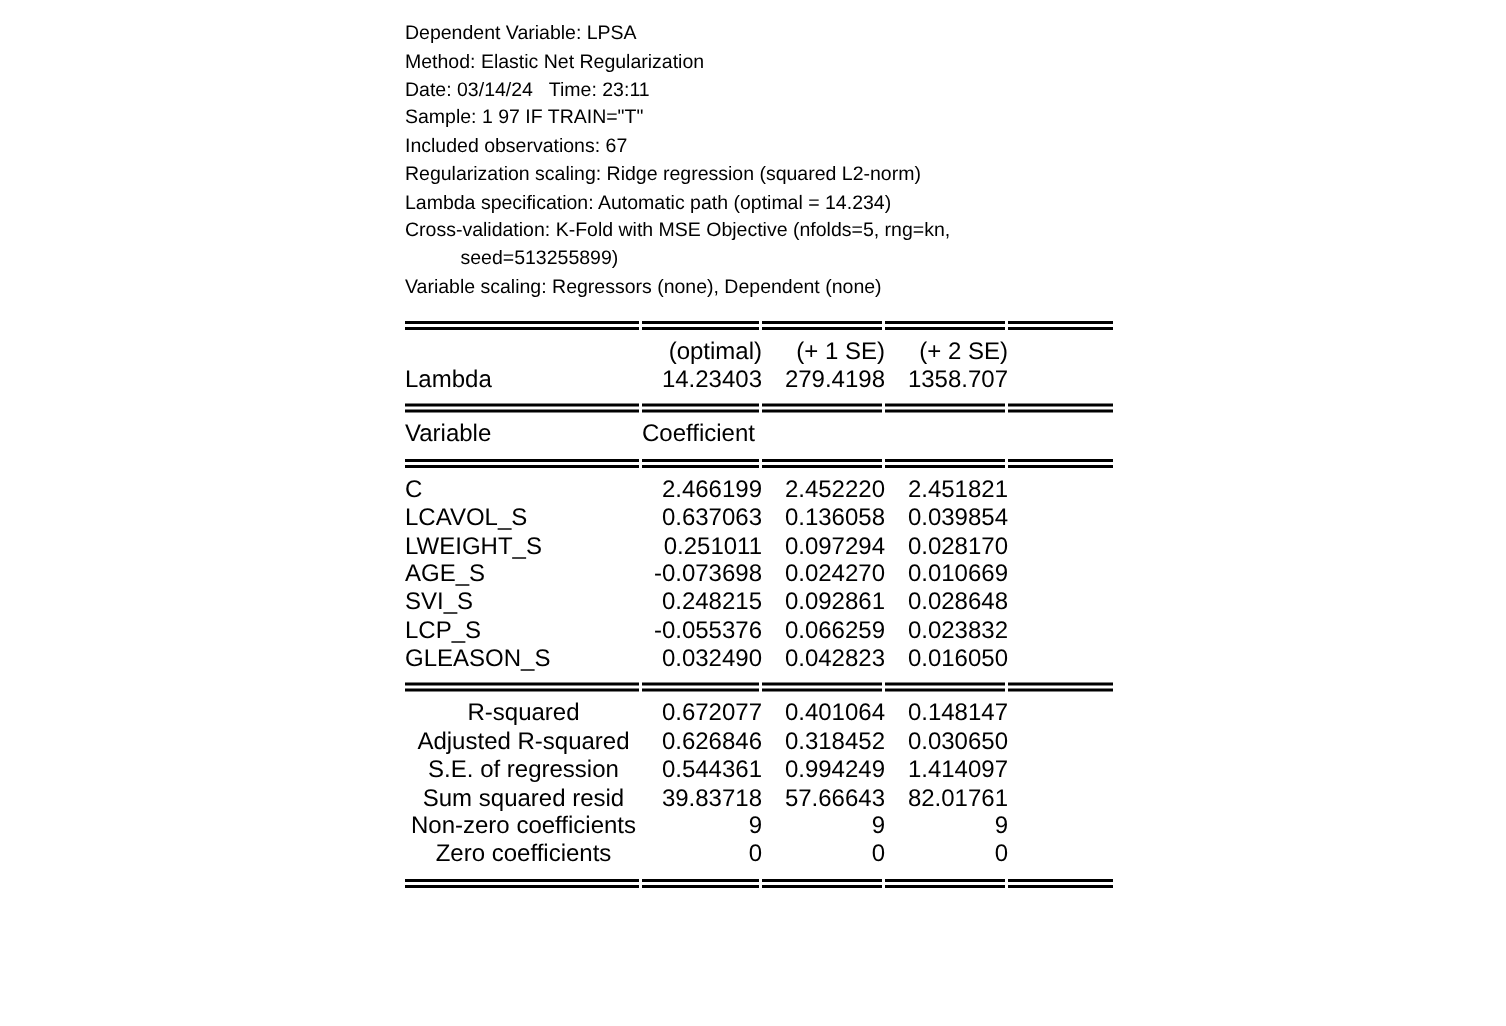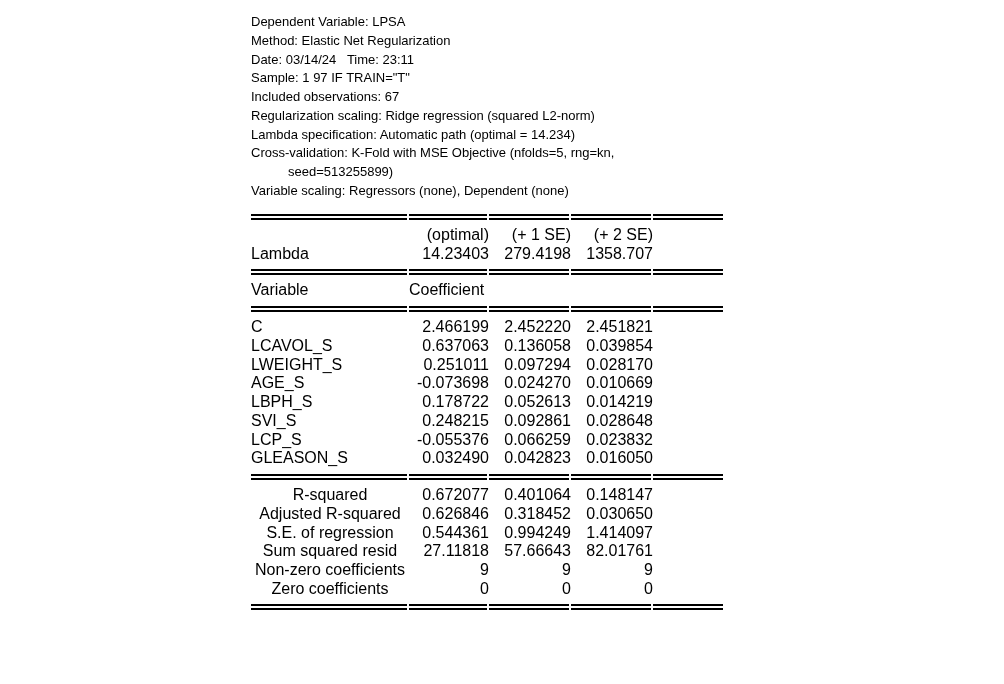--- a/index.html
+++ b/index.html
@@ -6,21 +6,21 @@
   body {
     width: 1004px; height: 684px;
     background: #ffffff;
     font-family: "Liberation Sans", sans-serif;
     color: #000000;
     position: relative;
     overflow: hidden;
   }
   .report {
     position: absolute;
-    left: 251px;
+    left: 270px;
     top: 13px;
     width: 472px;
   }
   .header-block { }
   .hline {
     font-size: 13px;
     line-height: 18.75px;
     white-space: pre;
   }
   .hline.indent { padding-left: 37px; }
@@ -183,27 +183,20 @@
           <td></td>
         </tr>
         <tr>
           <td class="ctr">AGE_S</td>
           <td class="num">-0.073698</td>
           <td class="num">0.024270</td>
           <td class="num">0.010669</td>
           <td></td>
         </tr>
         <tr>
-          <td class="ctr">LBPH_S</td>
-          <td class="num">0.178722</td>
-          <td class="num">0.052613</td>
-          <td class="num">0.014219</td>
-          <td></td>
-        </tr>
-        <tr>
           <td class="ctr">SVI_S</td>
           <td class="num">0.248215</td>
           <td class="num">0.092861</td>
           <td class="num">0.028648</td>
           <td></td>
         </tr>
         <tr>
           <td class="ctr">LCP_S</td>
           <td class="num">-0.055376</td>
           <td class="num">0.066259</td>
@@ -256,21 +249,21 @@
         </tr>
         <tr>
           <td class="lft">S.E. of regression</td>
           <td class="num">0.544361</td>
           <td class="num">0.994249</td>
           <td class="num">1.414097</td>
           <td></td>
         </tr>
         <tr>
           <td class="lft">Sum squared resid</td>
-          <td class="num">27.11818</td>
+          <td class="num">39.83718</td>
           <td class="num">57.66643</td>
           <td class="num">82.01761</td>
           <td></td>
         </tr>
         <tr>
           <td class="lft">Non-zero coefficients</td>
           <td class="num">9</td>
           <td class="num">9</td>
           <td class="num">9</td>
           <td></td>

